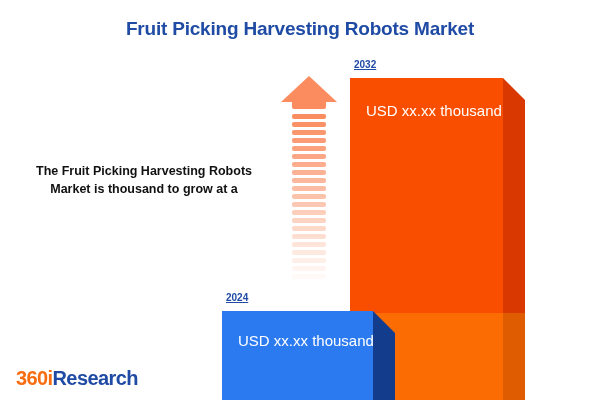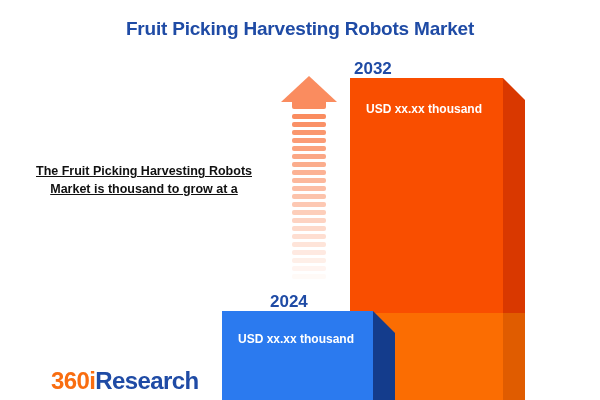--- a/index.html
+++ b/index.html
@@ -38,21 +38,20 @@
     left: 8px;
     top: 163px;
     width: 272px;
     text-align: center;
   }
   .cagr-lead {
     font-size: 12.5px;
     font-weight: bold;
     color: #111111;
     line-height: 1.42;
-    text-decoration: underline;
   }
   .cagr-value {
     margin-top: 7px;
     font-size: 29px;
     font-weight: bold;
     color: #f96d10;
     letter-spacing: -0.5px;
     line-height: 1;
   }
 
@@ -109,31 +108,32 @@
     position: absolute;
     left: 0;
     top: 0;
   }
   .bar-side {
     position: absolute;
     top: 0;
   }
   .bar-value {
     position: absolute;
-    font-size: 12px;
-    font-weight: bold;
+    font-size: 15px;
+    font-weight: normal;
     color: #ffffff;
     white-space: nowrap;
   }
   .bar-year {
     position: absolute;
-    font-size: 17px;
+    font-size: 10px;
     font-weight: bold;
     color: #1f4ba5;
     white-space: nowrap;
+    text-decoration: underline;
   }
 
   
   #bar-2032 { left: 350px; top: 78px; }
   #bar-2032 .bar-face {
     width: 153px;
     height: 322px;
     background: #f94e00;
   }
   #bar-2032 .bar-side {
@@ -171,33 +171,32 @@
     height: 89px;
     background: #2b7aef;
   }
   #bar-2024 .bar-side {
     left: 151px;
     width: 22px;
     height: 89px;
     background: #143c8c;
     clip-path: polygon(0 0, 100% 22px, 100% 100%, 0 100%);
   }
-  #bar-2024 .bar-year { left: 4px; top: -19px; margin-left: 44px; }
+  #bar-2024 .bar-year { left: 4px; top: -19px; }
   #bar-2024 .bar-value { left: 16px; top: 21px; }
 
   
   .brand-logo {
     position: absolute;
     left: 16px;
     top: 367px;
-    font-size: 24px;
+    font-size: 20px;
     font-weight: bold;
     letter-spacing: -0.6px;
     white-space: nowrap;
-    margin-left: 35px;
   }
   .brand-logo .mark { color: #f96d10; }
   .brand-logo .word { color: #1f4ba5; }
 </style>
 </head>
 <body>
 
 <div id="infographic">
 
   <div class="chart-title">Fruit Picking Harvesting Robots Market</div>

